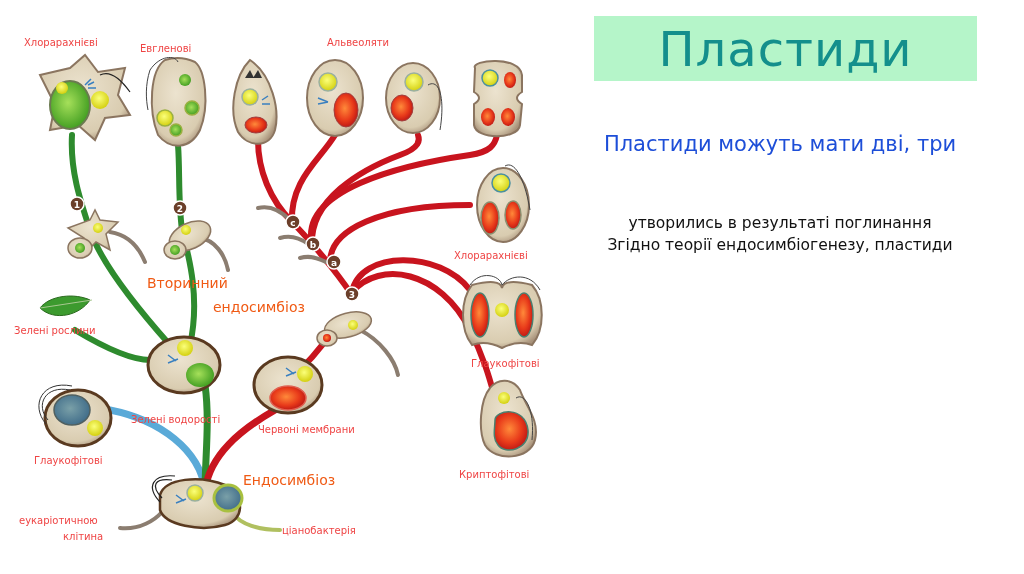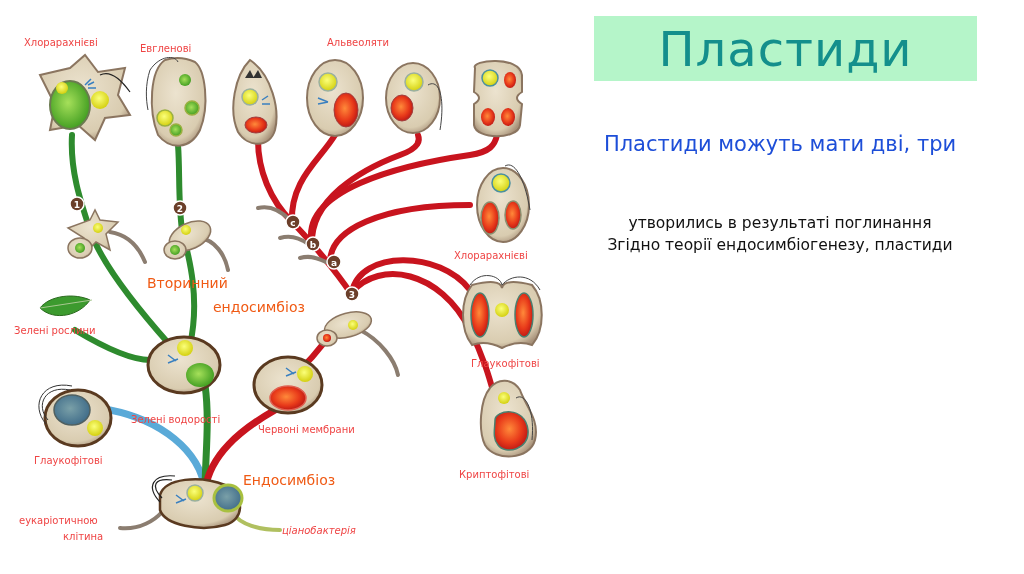--- a/index.html
+++ b/index.html
@@ -261,17 +261,17 @@
 <div class="lbl" style="left:327px; top:37px;">Альвеоляти</div>
 <div class="lbl" style="left:454px; top:250px;">Хлорарахнієві</div>
 <div class="lbl" style="left:471px; top:358px;">Глаукофітові</div>
 <div class="lbl" style="left:459px; top:469px;">Криптофітові</div>
 <div class="lbl" style="left:14px; top:325px;">Зелені рослини</div>
 <div class="lbl" style="left:131px; top:402px;margin-top:12px;">Зелені водорості</div>
 <div class="lbl" style="left:258px; top:424px;">Червоні мембрани</div>
 <div class="lbl" style="left:34px; top:455px;">Глаукофітові</div>
 <div class="lbl" style="left:19px; top:515px;">еукаріотичною</div>
 <div class="lbl" style="left:63px; top:531px;">клітина</div>
-<div class="lbl" style="left:282px; top:525px;font-style:italic;">ціанобактерія</div>
+<div class="lbl" style="left:282px; top:525px;">ціанобактерія</div>
 
 <div class="lbl-orange" style="left:147px; top:272px;">Вторинний</div>
 <div class="lbl-orange" style="left:213px; top:296px;">ендосимбіоз</div>
 <div class="lbl-orange" style="left:243px; top:469px;">Ендосимбіоз</div>
 
 </body></html>

